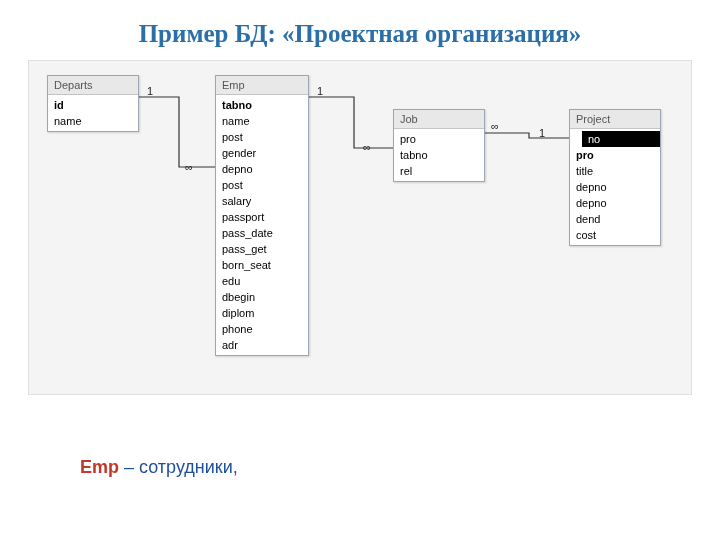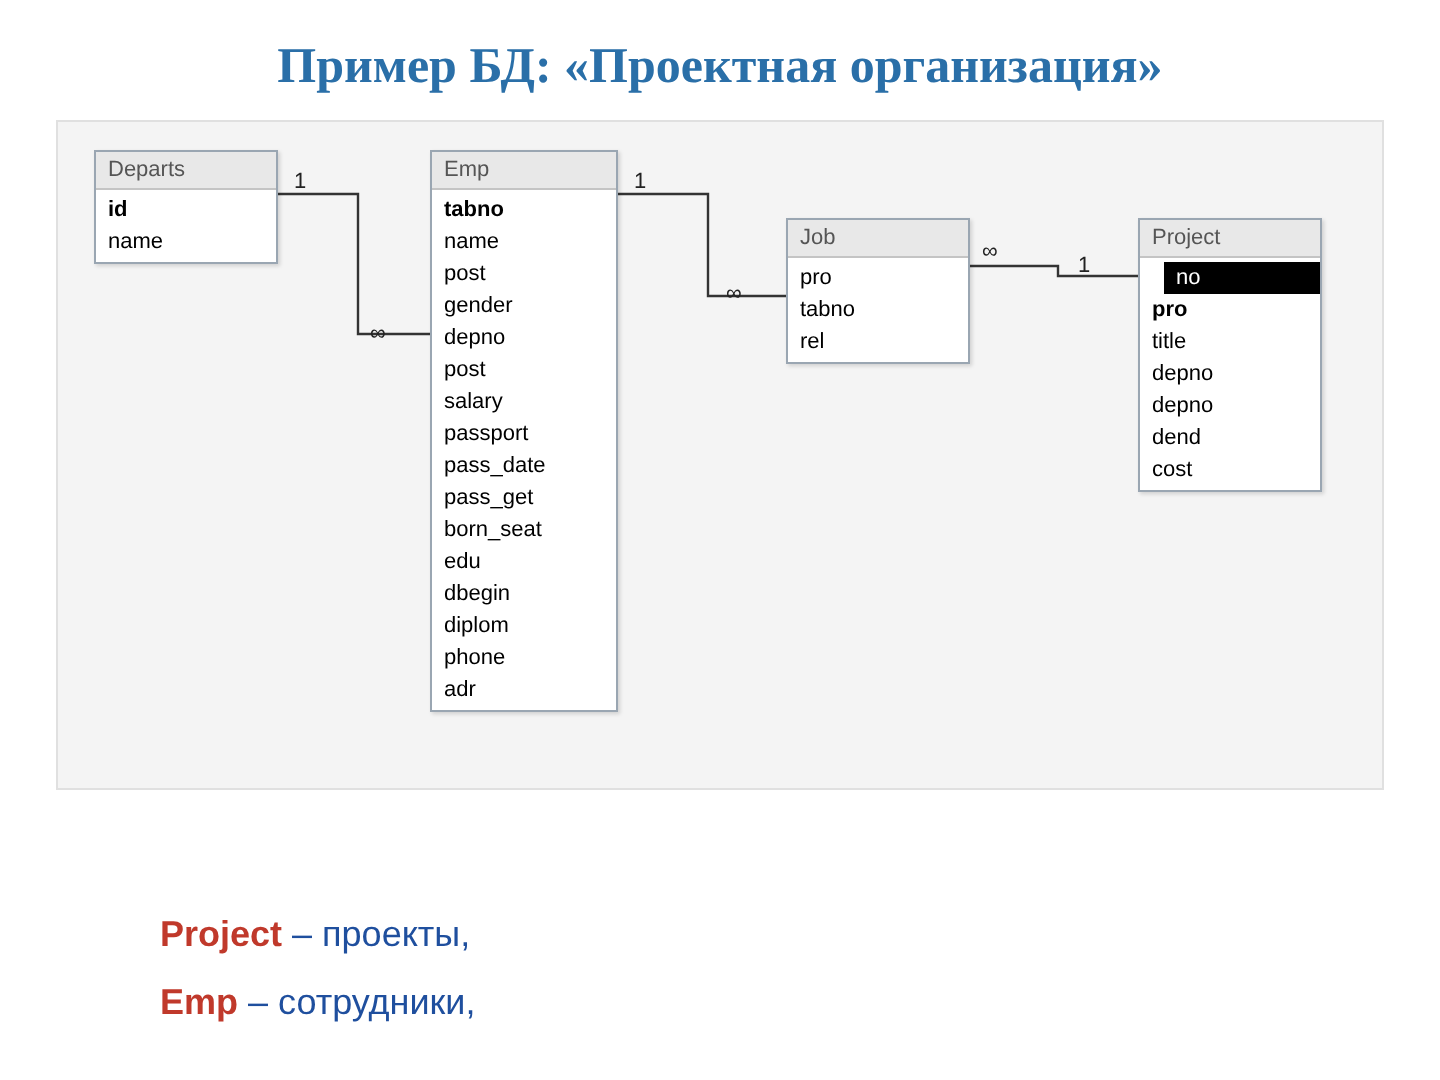--- a/index.html
+++ b/index.html
@@ -151,22 +151,19 @@
         <div>depno</div>
         <div>dend</div>
         <div>cost</div>
       </div>
   </div>
 
 </div>
 
 <div class="legend">
   <div class="row">
-    <div>
-      <b>Project</b><span class="blue"> – проекты,</span>
-    </div>
   </div>
   <div class="row">
     <div>
       <b>Emp</b><span class="blue"> – сотрудники,</span>
     </div>
   </div>
 </div>
 
 </body></html>

